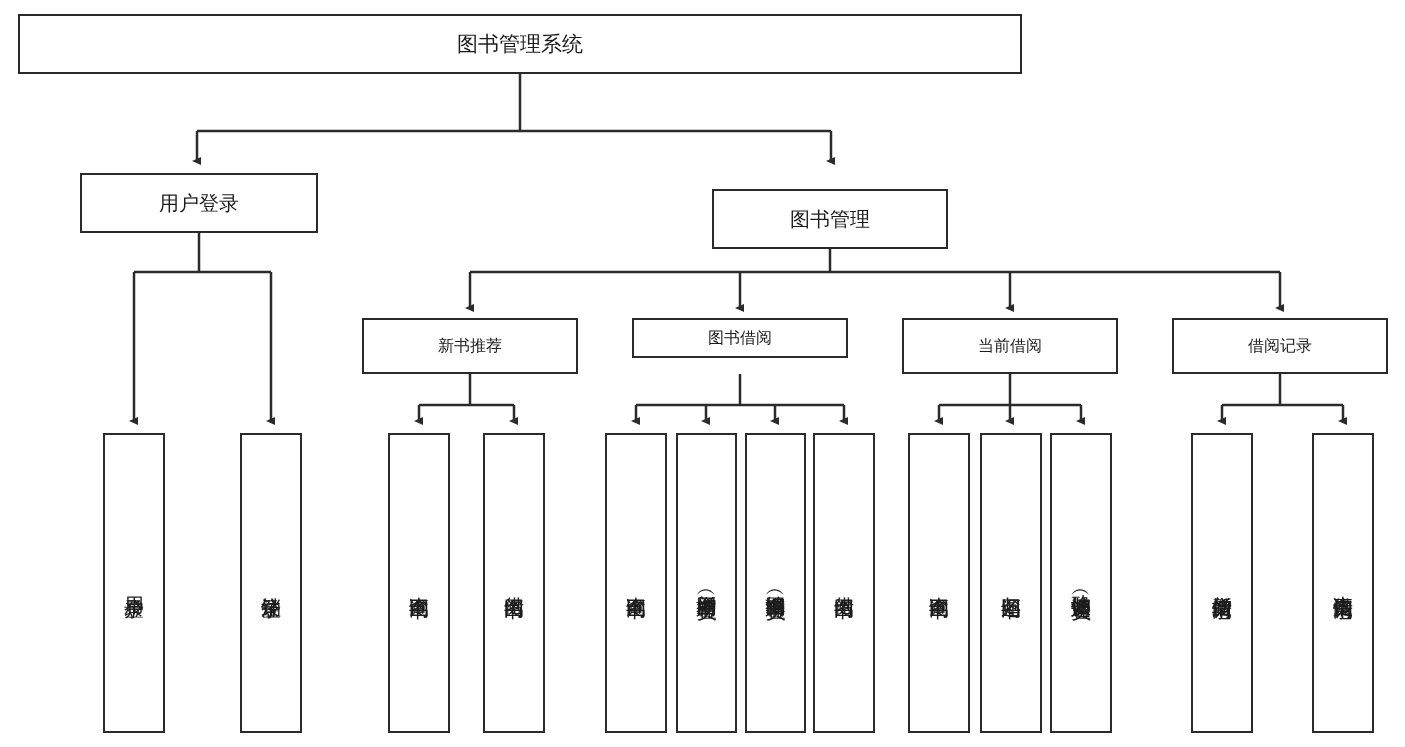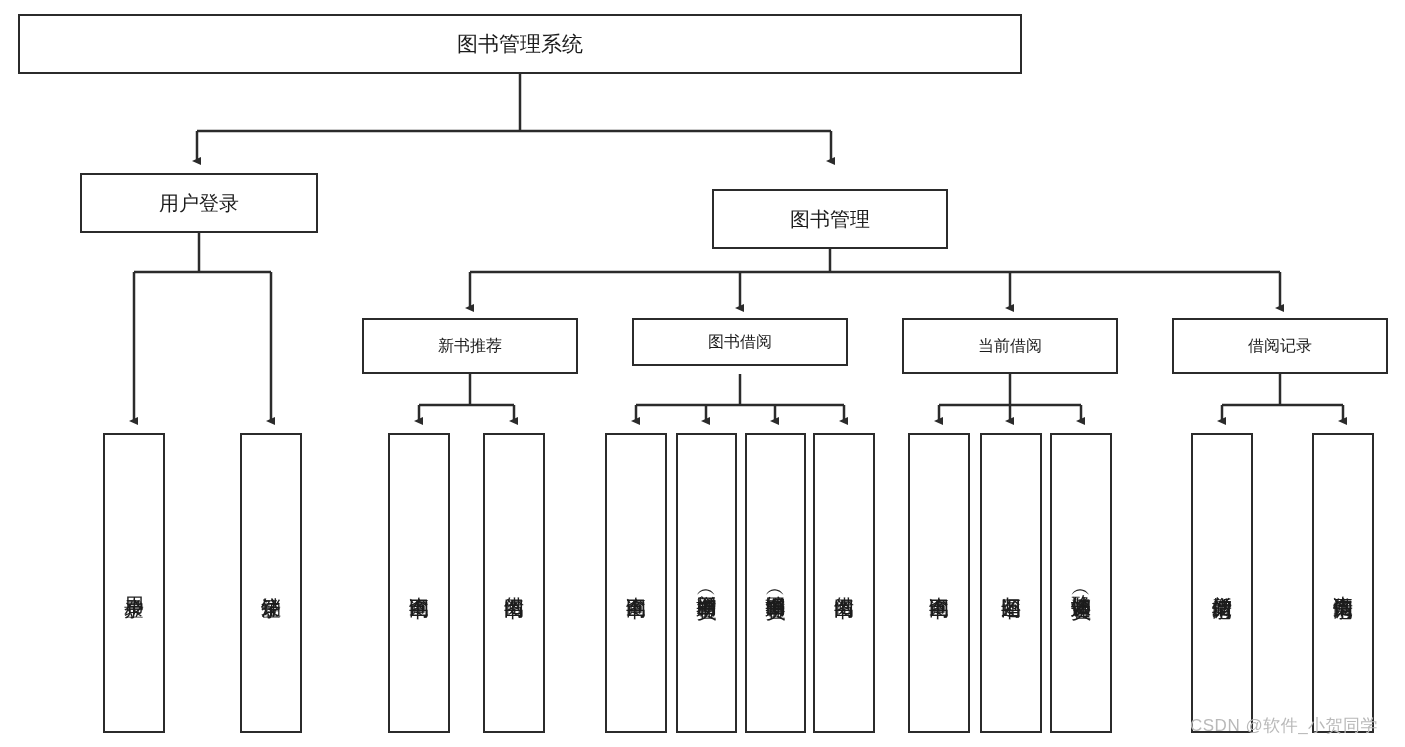--- a/index.html
+++ b/index.html
@@ -130,21 +130,21 @@
   <div class="node lvl2" style="left:80px; top:173px; width:238px; height:60px;">
     <span>用户登录</span>
   </div>
   <div class="node lvl2" style="left:712px; top:173px; width:236px; height:60px;margin-top:16px;">
     <span>图书管理</span>
   </div>
 
   <div class="node lvl3" style="left:362px; top:318px; width:216px; height:56px;">
     <span>新书推荐</span>
   </div>
-  <div class="node lvl3" style="left:632px; top:318px; width:216px; height:48px;">
+  <div class="node lvl3" style="left:632px; top:318px; width:216px; height:40px;">
     <span>图书借阅</span>
   </div>
   <div class="node lvl3" style="left:1172px; top:318px; width:216px; height:56px;">
     <span>借阅记录</span>
   </div>
   <div class="node lvl3" style="left:902px; top:318px; width:216px; height:56px;">
     <span>当前借阅</span>
   </div>
 
   <div class="node leaf" style="left:103px; top:433px; width:62px; height:300px;">
@@ -184,15 +184,14 @@
     <span class="vtext">确认归还（管理员）</span>
   </div>
 
   <div class="node leaf" style="left:1191px; top:433px; width:62px; height:300px;">
     <span class="vtext">新增借阅记录</span>
   </div>
   <div class="node leaf" style="left:1312px; top:433px; width:62px; height:300px;">
     <span class="vtext">查询借阅记录</span>
   </div>
 
-  <div class="watermark">CSDN @软件_小贺同学</div>
 
 </div>
 
 </body></html>

